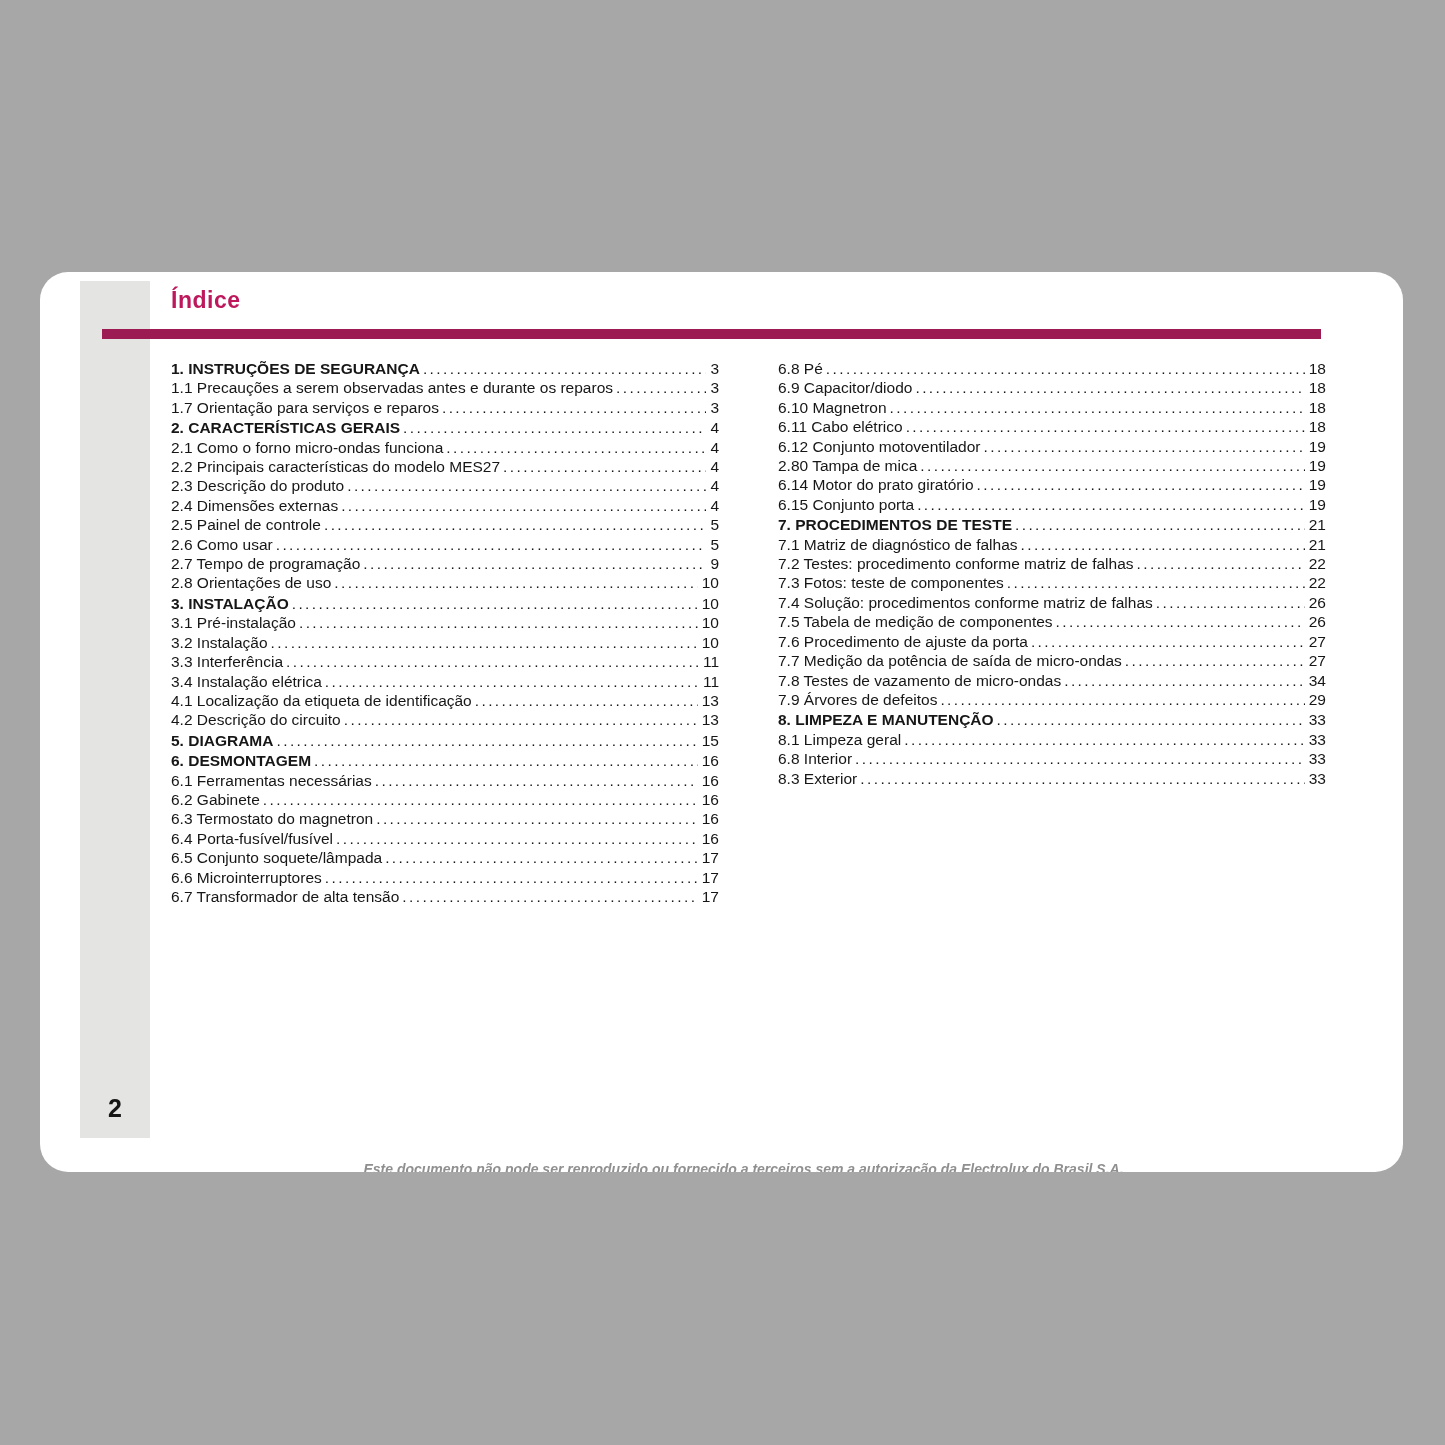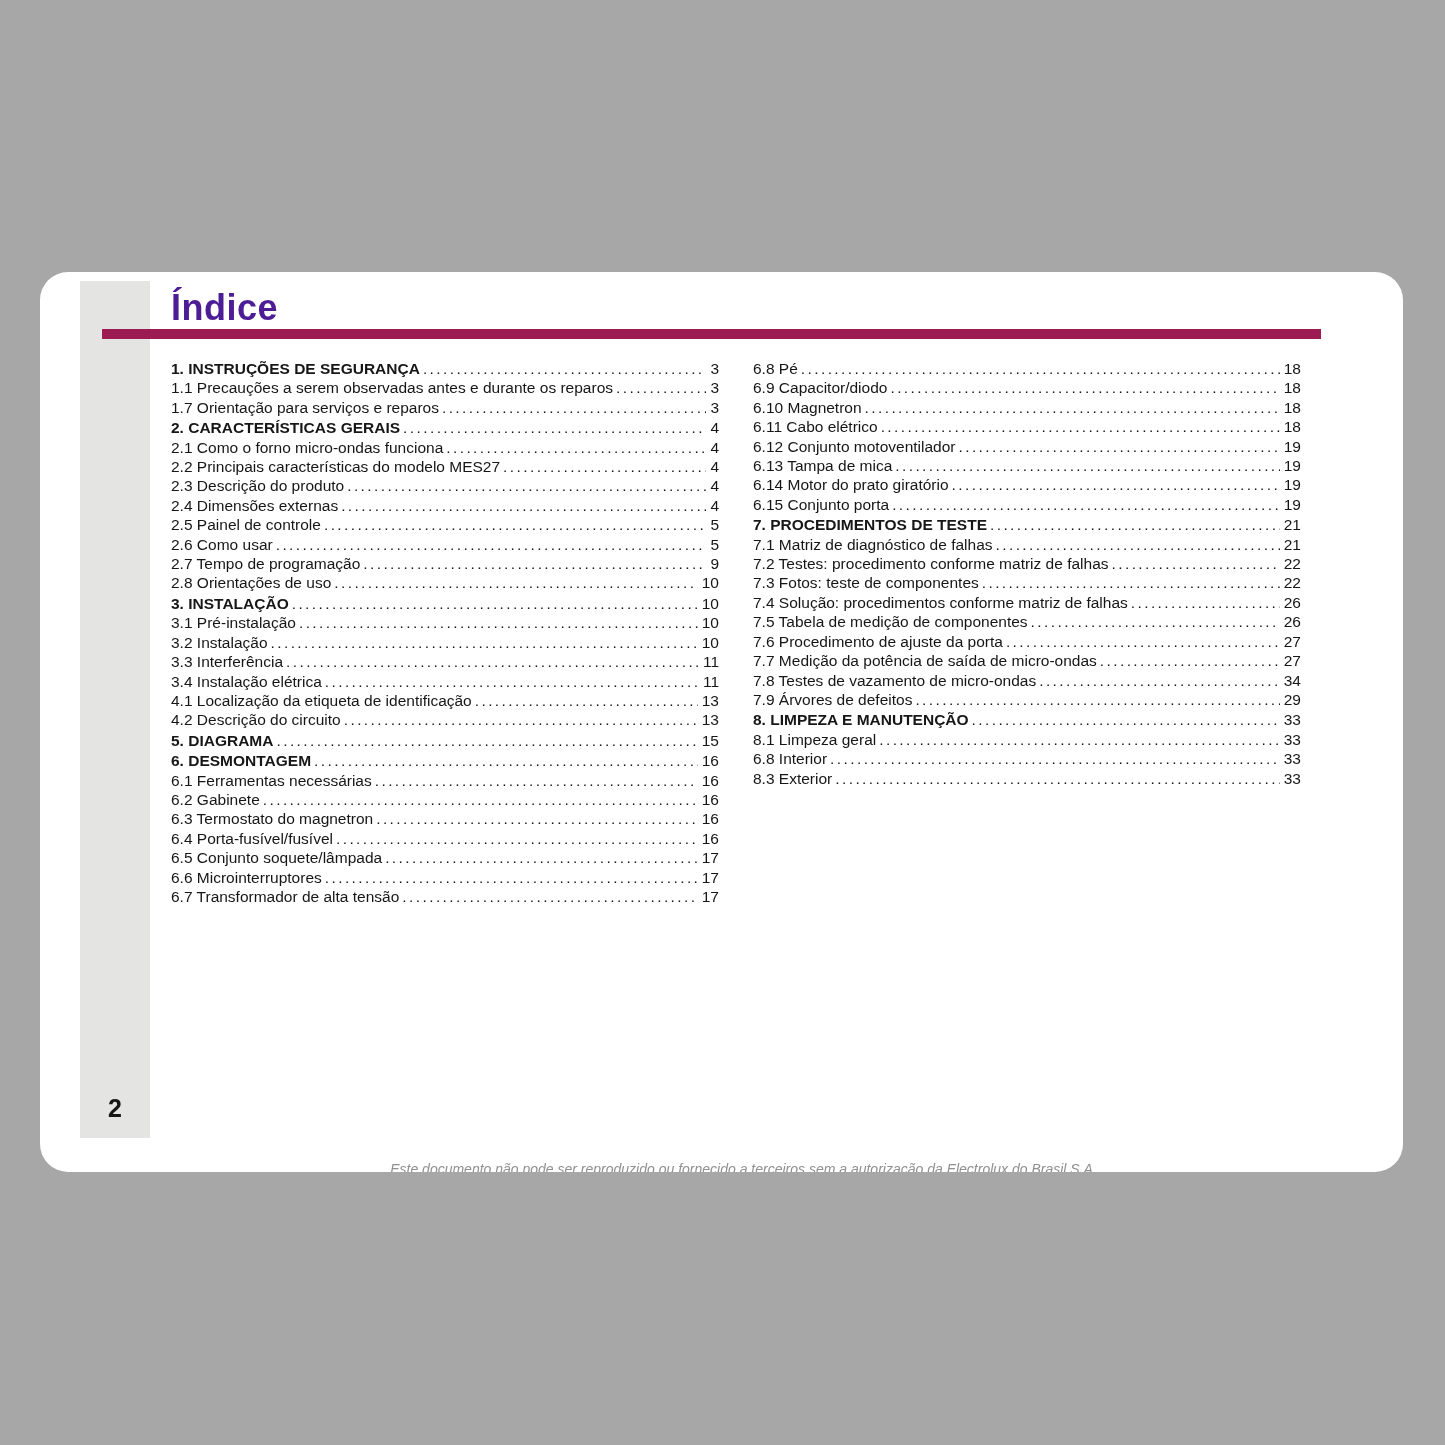--- a/index.html
+++ b/index.html
@@ -3,34 +3,34 @@
 <meta charset="utf-8">
 <style>
   html,body{margin:0;padding:0}
   body{width:1445px;height:1445px;background:#a7a7a7;position:relative;overflow:hidden;
        font-family:"Liberation Sans",sans-serif;}
   .page{position:absolute;left:40px;top:272px;width:1363px;height:900px;background:#ffffff;
         border-radius:28px;overflow:hidden;}
   .strip{position:absolute;left:40px;top:9px;width:70px;height:857px;background:#e4e4e3;}
   .pagenum{position:absolute;left:40px;top:822px;width:70px;text-align:center;
            font-size:25px;font-weight:bold;color:#161616;}
-  .title{position:absolute;left:131px;top:15px;font-size:36px;font-weight:bold;
-         color:#4c1d95;letter-spacing:.5px;}
+  .title{position:absolute;left:131px;top:15px;font-size:23px;font-weight:bold;
+         color:#be185d;letter-spacing:.5px;}
   .rule{position:absolute;left:62px;top:57px;width:1219px;height:10px;background:#9c1b53;}
-  .cols{position:absolute;left:131px;top:87px;width:1145px;display:flex;gap:34px;}
+  .cols{position:absolute;left:131px;top:87px;width:1145px;display:flex;gap:59px;}
   .col{width:548px;}
   .r{display:flex;align-items:baseline;font-size:15.5px;line-height:19.4px;color:#161616;}
   .h .lbl{font-weight:bold;}
   .g{margin-top:1px;}
   .lbl{white-space:nowrap;}
   .leader{flex:1;overflow:hidden;white-space:nowrap;letter-spacing:2.4px;margin-left:3px;color:#161616;}
   .leader::after{content:"........................................................................................................................";}
   .pg{padding-left:4px;}
   .footer{position:absolute;left:131px;top:889px;width:1145px;text-align:center;
-          font-style:italic;color:#8f8f8f;font-size:14px;white-space:nowrap;}
+          font-style:italic;color:#8f8f8f;font-size:14px;white-space:nowrap;font-weight:bold;}
 </style>
 </head>
 <body>
 
 <div class="page">
   <div class="strip"></div>
   <div class="pagenum">2</div>
   <div class="title">Índice</div>
   <div class="rule"></div>
 
@@ -198,21 +198,21 @@
           <span class="lbl">6.11 Cabo elétrico</span>
           <span class="leader"></span>
           <span class="pg">18</span>
         </div>
       <div class="r">
           <span class="lbl">6.12 Conjunto motoventilador</span>
           <span class="leader"></span>
           <span class="pg">19</span>
         </div>
       <div class="r">
-          <span class="lbl">6.13 Tampa de mica</span>
+          <span class="lbl">2.80 Tampa de mica</span>
           <span class="leader"></span>
           <span class="pg">19</span>
         </div>
       <div class="r">
           <span class="lbl">6.14 Motor do prato giratório</span>
           <span class="leader"></span>
           <span class="pg">19</span>
         </div>
       <div class="r">
           <span class="lbl">6.15 Conjunto porta</span>

